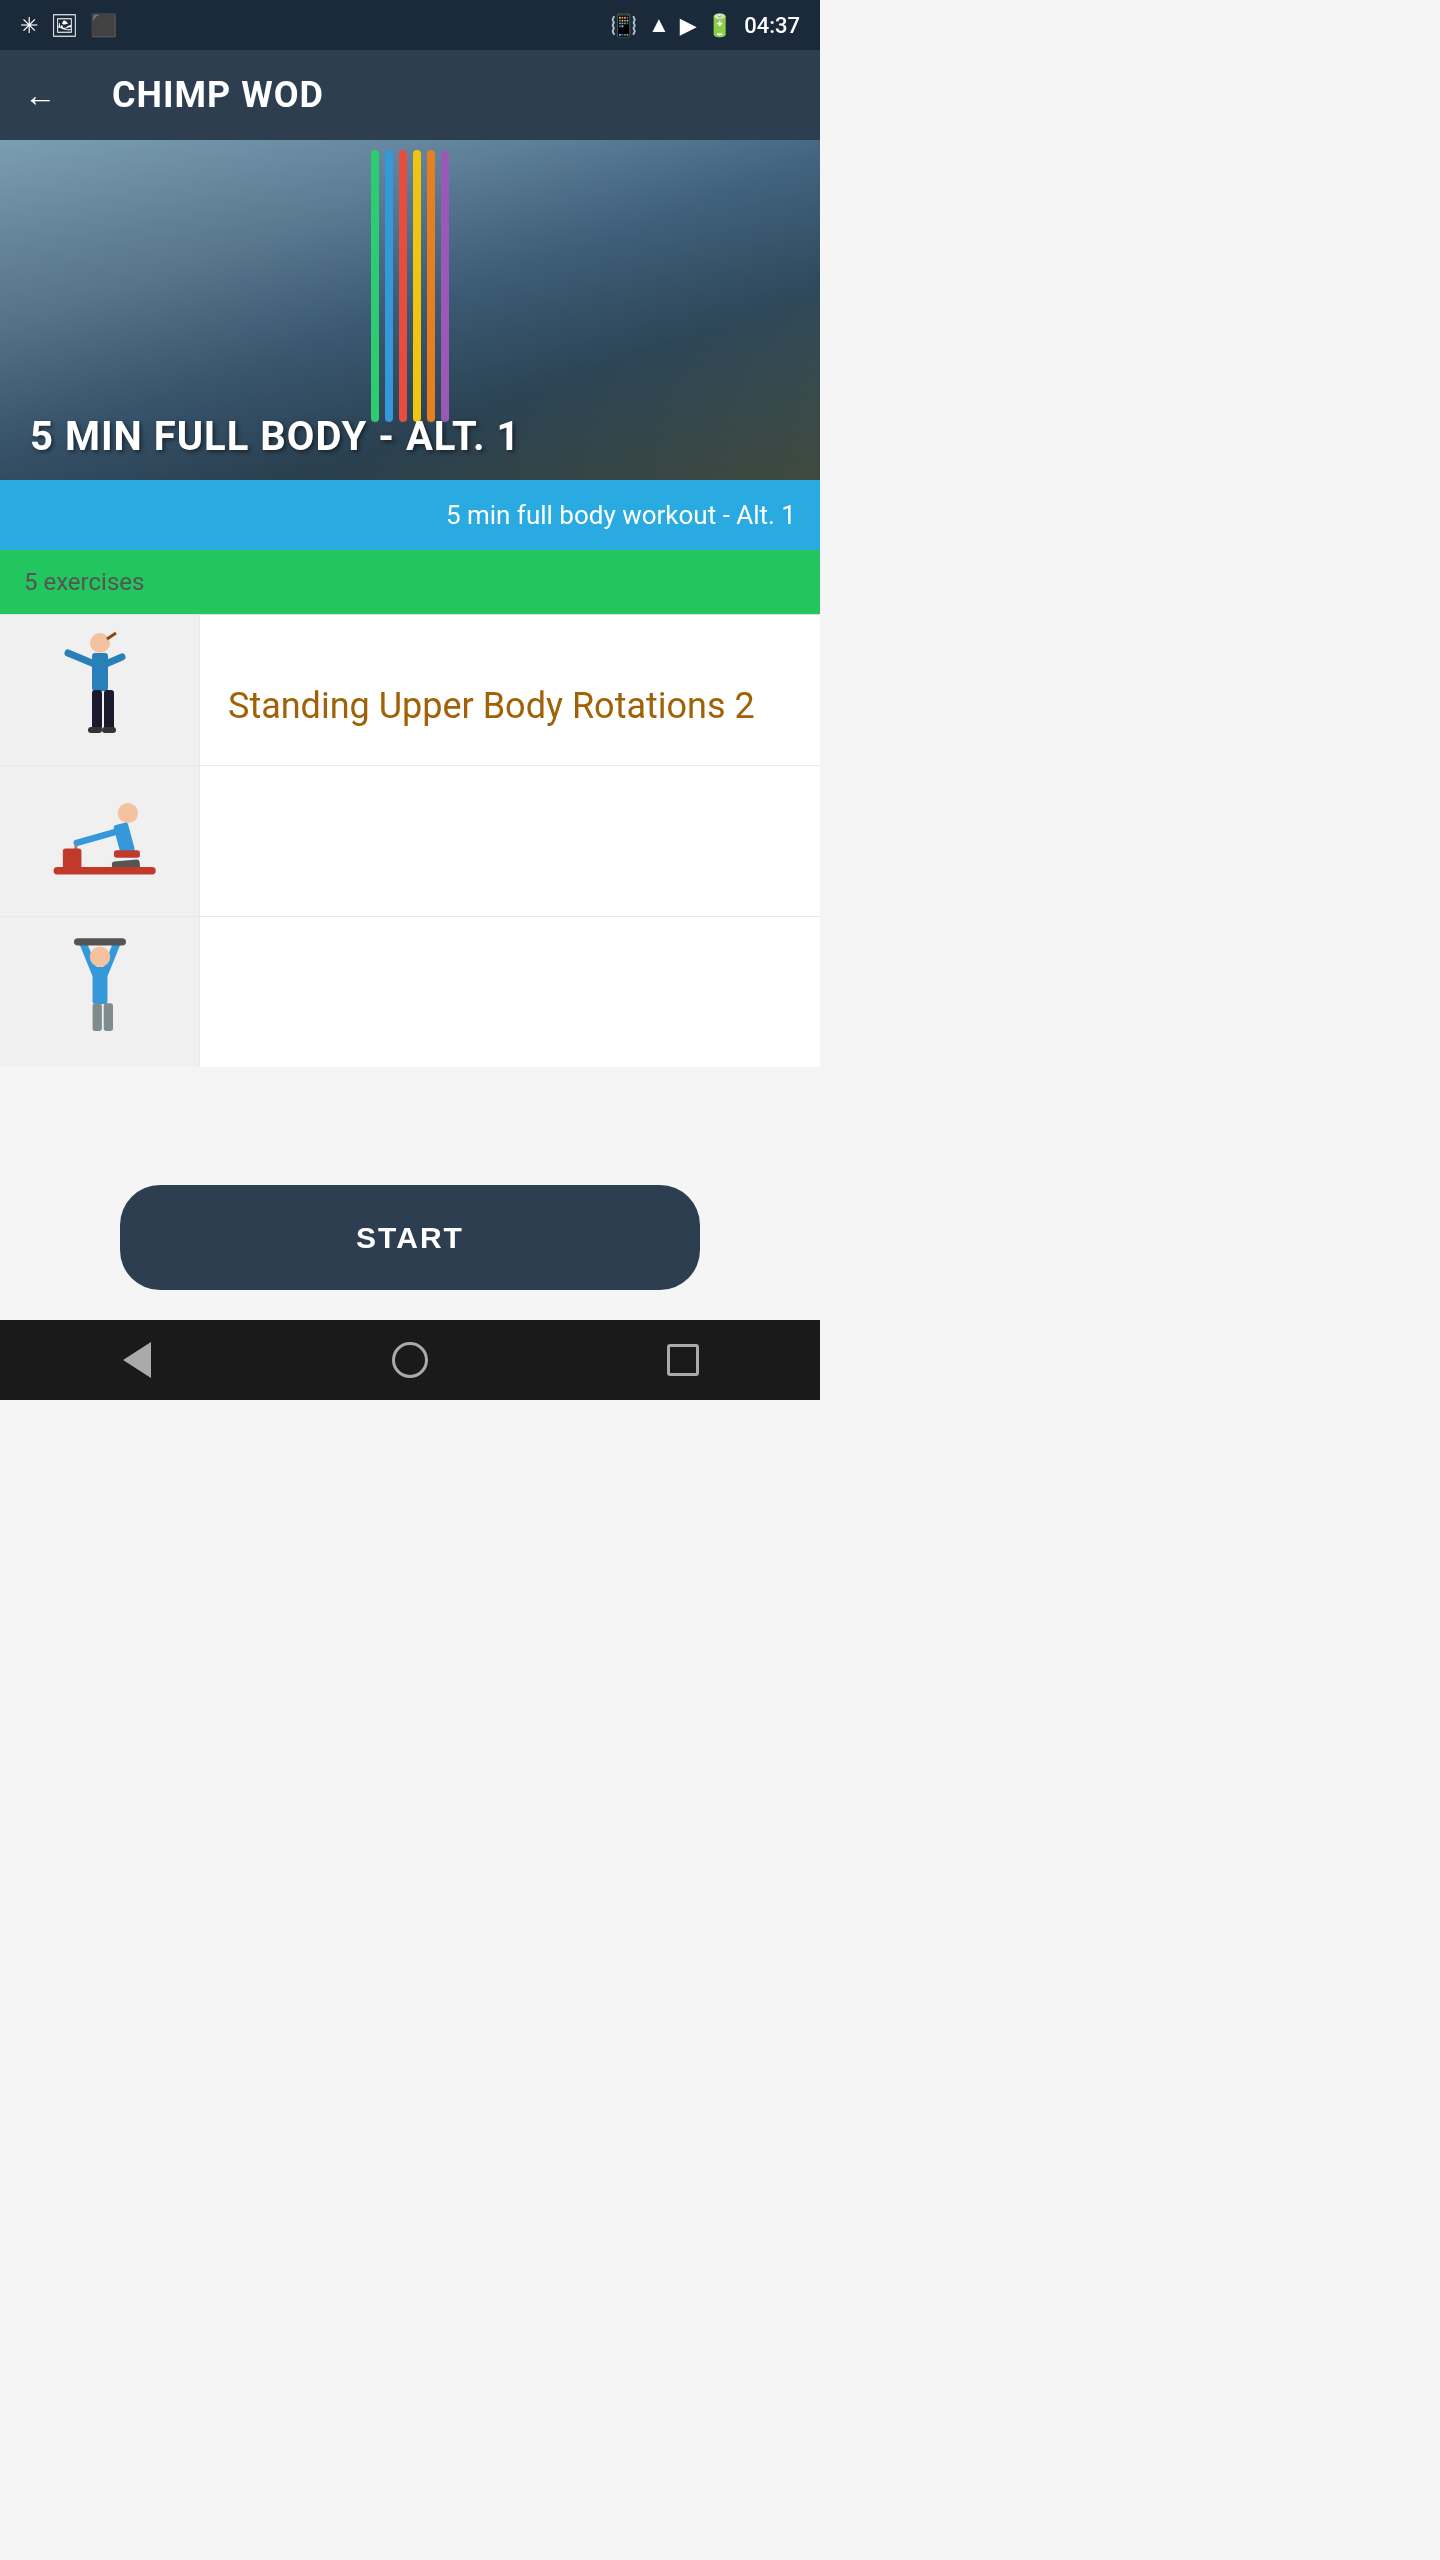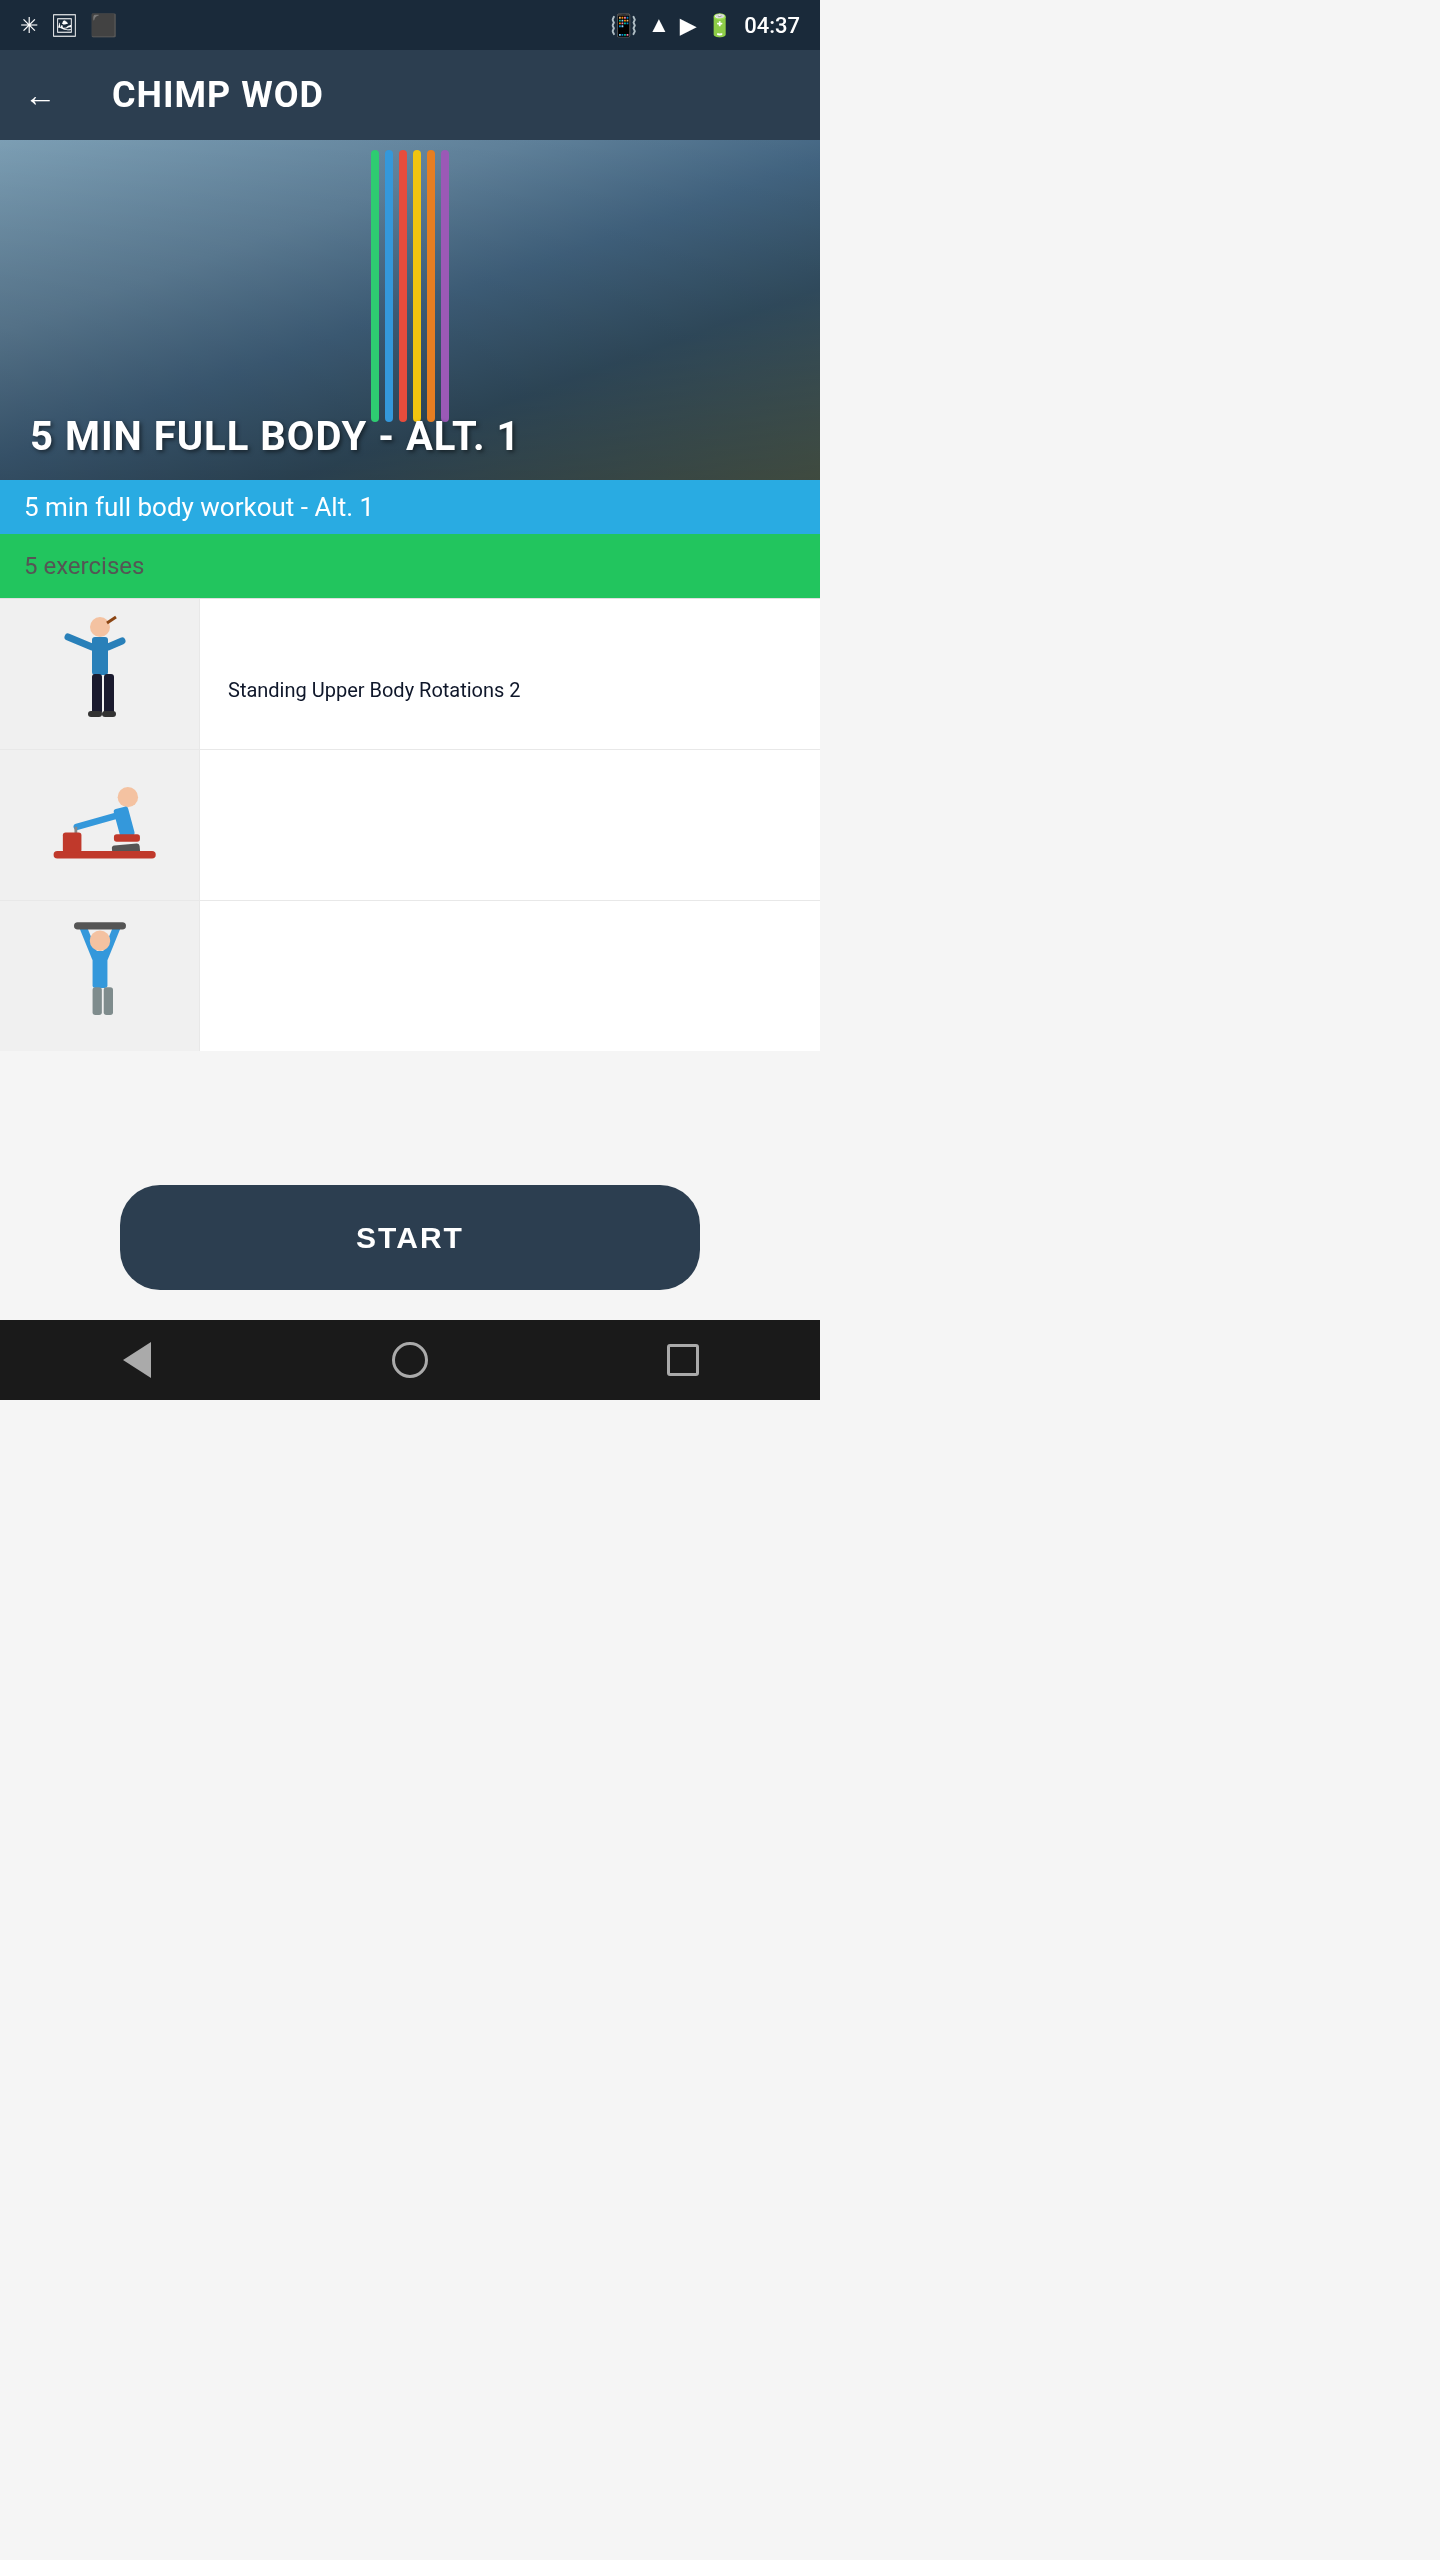--- a/index.html
+++ b/index.html
@@ -125,23 +125,24 @@
       font-size: 40px;
       font-weight: bold;
       text-shadow: 2px 2px 4px rgba(0,0,0,0.5);
       letter-spacing: 1px;
       margin-top: 10px;
     }
 
     
     .subtitle-bar {
       background: #29abe2;
-      padding: 12px 24px;
+      padding: 20px 24px;
       color: white;
       font-size: 26px;
+      text-align: right;
     }
 
     
     .exercise-count {
       background: #22c55e;
       padding: 18px 24px;
       font-size: 24px;
       color: #555;
       border-bottom: 1px solid #e0e0e0;
     }
@@ -172,22 +173,22 @@
       background: #f0f0f0;
       display: flex;
       align-items: center;
       justify-content: center;
       overflow: hidden;
       border-right: 1px solid #e8e8e8;
     }
 
     .exercise-name {
       padding: 0 28px;
-      font-size: 20px;
-      color: #0f172a;
+      font-size: 36px;
+      color: #a16207;
       flex: 1;
       margin-top: 31px;
     }
 
     
     .start-btn-container {
       background: #f5f5f5;
       padding: 20px 30px 30px;
       display: flex;
       justify-content: center;

